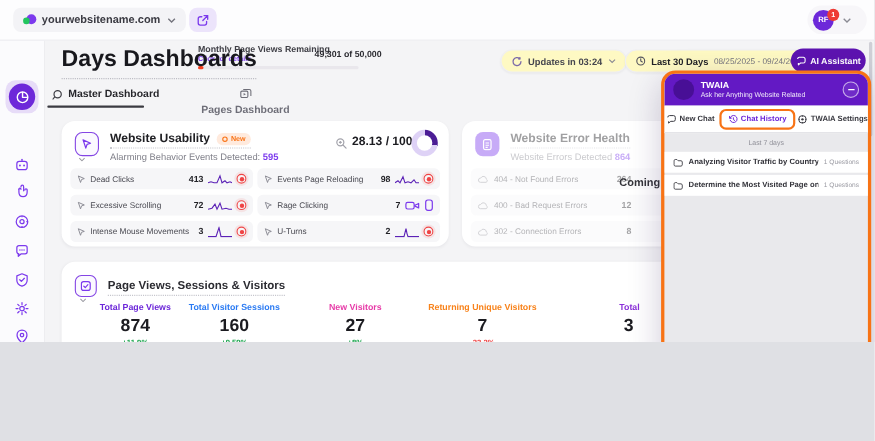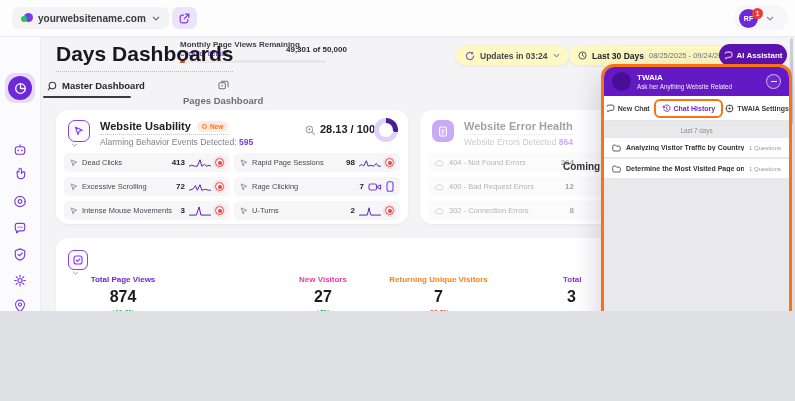--- a/index.html
+++ b/index.html
@@ -290,21 +290,21 @@
       <span class="val">413</span>
       <svg width="22" height="10" viewBox="0 0 24 11">
           <polyline points="0,9 3,8 6,9 9,9 12,2 14,9 17,7 19,9 22,8 24,9" fill="none" stroke="#5b21b6" stroke-width="1.1"></polyline>
         </svg>
       <span class="rec"></span>
     </div>
     <div class="urow" style="left:178px;top:43px">
       <svg width="8" height="8" viewBox="0 0 10 10">
           <path d="M1.5 1.2 8.3 4.2 5.2 5.2 4 8.6z" fill="none" stroke="#8a8a93" stroke-width="1.1" stroke-linejoin="round"></path>
         </svg>
-      <span class="lbl">Rapid Page Sessions</span>
+      <span class="lbl">Events Page Reloading</span>
       <span class="val">98</span>
       <svg width="22" height="10" viewBox="0 0 24 11">
           <polyline points="0,9 3,7 5,9 8,3 10,9 13,8 16,9 19,6 21,9 24,9" fill="none" stroke="#5b21b6" stroke-width="1.1"></polyline>
         </svg>
       <span class="rec"></span>
     </div>
     <div class="urow" style="left:8px;top:67px">
       <svg width="8" height="8" viewBox="0 0 10 10">
           <path d="M1.5 1.2 8.3 4.2 5.2 5.2 4 8.6z" fill="none" stroke="#8a8a93" stroke-width="1.1" stroke-linejoin="round"></path>
         </svg>
@@ -393,25 +393,31 @@
   <div class="card card-metrics">
     <div class="mw">
       <svg width="10" height="10" viewBox="0 0 10 10">
           <rect x="1" y="1" width="8" height="8" rx="2" fill="none" stroke="#7c3aed" stroke-width="1.1"></rect>
           <path d="M3.2 5.2 4.5 6.4 6.9 3.8" fill="none" stroke="#7c3aed" stroke-width="1.1" stroke-linecap="round" stroke-linejoin="round"></path>
         </svg>
     </div>
     <svg class="mw-chev" width="7" height="4" viewBox="0 0 8 5">
         <polyline points="1,1 4,4 7,1" fill="none" stroke="#9a9aa2" stroke-width="1.2"></polyline>
       </svg>
+    <div class="metrics-title">Page Views, Sessions &amp; Visitors</div>
 
     <div class="mcol c1">
       <div class="ml">Total Page Views</div>
       <div class="mv">874</div>
       <div class="md up">+11.9%</div>
+    </div>
+    <div class="mcol c2">
+      <div class="ml">Total Visitor Sessions</div>
+      <div class="mv">160</div>
+      <div class="md up">+9.59%</div>
     </div>
     <div class="mcol c3">
       <div class="ml">New Visitors</div>
       <div class="mv">27</div>
       <div class="md up">+8%</div>
     </div>
     <div class="mcol c4">
       <div class="ml">Returning Unique Visitors</div>
       <div class="mv">7</div>
       <div class="md down">-22.2%</div>

